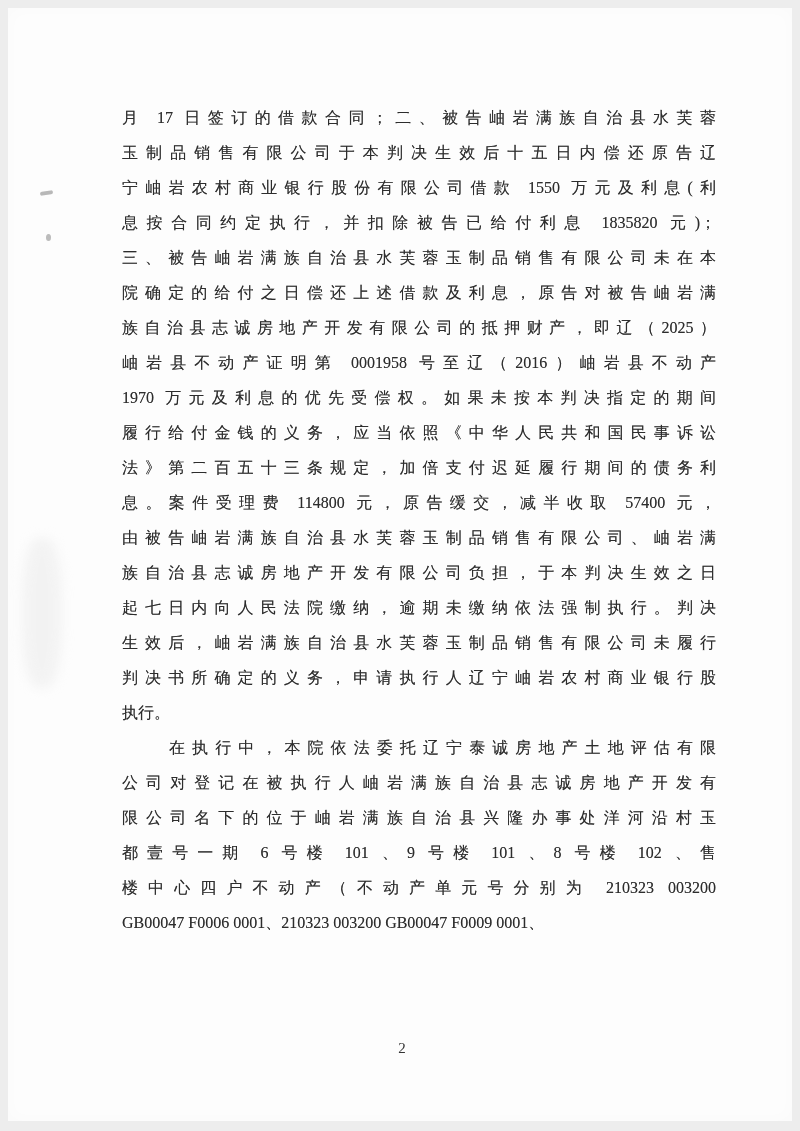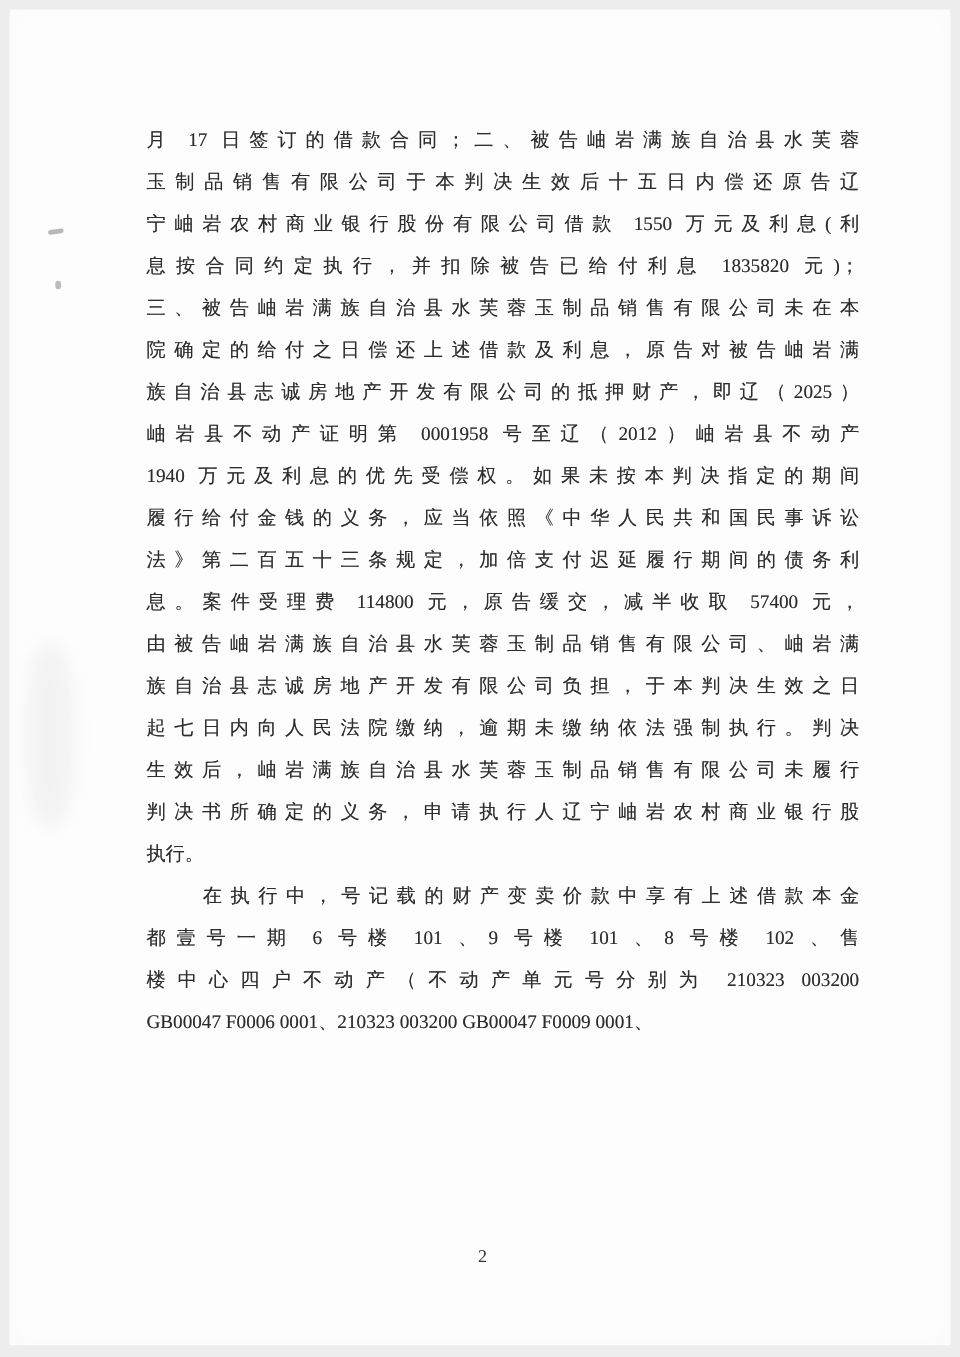--- a/index.html
+++ b/index.html
@@ -94,31 +94,33 @@
   <div class="artifact artifact-2"></div>
 
   <div class="text-block">
     <div class="line">月 17 日签订的借款合同；二、被告岫岩满族自治县水芙蓉</div>
     <div class="line">玉制品销售有限公司于本判决生效后十五日内偿还原告辽</div>
     <div class="line">宁岫岩农村商业银行股份有限公司借款 1550 万元及利息(利</div>
     <div class="line">息按合同约定执行，并扣除被告已给付利息 1835820 元)；</div>
     <div class="line">三、被告岫岩满族自治县水芙蓉玉制品销售有限公司未在本</div>
     <div class="line">院确定的给付之日偿还上述借款及利息，原告对被告岫岩满</div>
     <div class="line">族自治县志诚房地产开发有限公司的抵押财产，即辽（2025）</div>
-    <div class="line">岫岩县不动产证明第 0001958 号至辽（2012）岫岩县不动产</div>
-    <div class="line">1940 万元及利息的优先受偿权。如果未按本判决指定的期间</div>
+    <div class="line">岫岩县不动产证明第 0001958 号至辽（2016）岫岩县不动产</div>
+    <div class="line">1970 万元及利息的优先受偿权。如果未按本判决指定的期间</div>
     <div class="line">履行给付金钱的义务，应当依照《中华人民共和国民事诉讼</div>
     <div class="line">法》第二百五十三条规定，加倍支付迟延履行期间的债务利</div>
     <div class="line">息。案件受理费 114800 元，原告缓交，减半收取 57400 元，</div>
     <div class="line">由被告岫岩满族自治县水芙蓉玉制品销售有限公司、岫岩满</div>
     <div class="line">族自治县志诚房地产开发有限公司负担，于本判决生效之日</div>
     <div class="line">起七日内向人民法院缴纳，逾期未缴纳依法强制执行。判决</div>
     <div class="line">生效后，岫岩满族自治县水芙蓉玉制品销售有限公司未履行</div>
     <div class="line">判决书所确定的义务，申请执行人辽宁岫岩农村商业银行股</div>
     <div class="line line-short">执行。</div>
-    <div class="line line-indent">在执行中，号记载的财产变卖价款中享有上述借款本金</div>
+    <div class="line line-indent">在执行中，本院依法委托辽宁泰诚房地产土地评估有限</div>
+    <div class="line">公司对登记在被执行人岫岩满族自治县志诚房地产开发有</div>
+    <div class="line">限公司名下的位于岫岩满族自治县兴隆办事处洋河沿村玉</div>
     <div class="line">都壹号一期 6 号楼 101 、9 号楼 101 、8 号楼 102 、售</div>
     <div class="line">楼中心四户不动产（不动产单元号分别为 210323 003200</div>
     <div class="line line-short">GB00047 F0006 0001、210323 003200 GB00047 F0009 0001、</div>
   </div>
 
   <div class="page-number">2</div>
 </div>
 
 </body></html>

